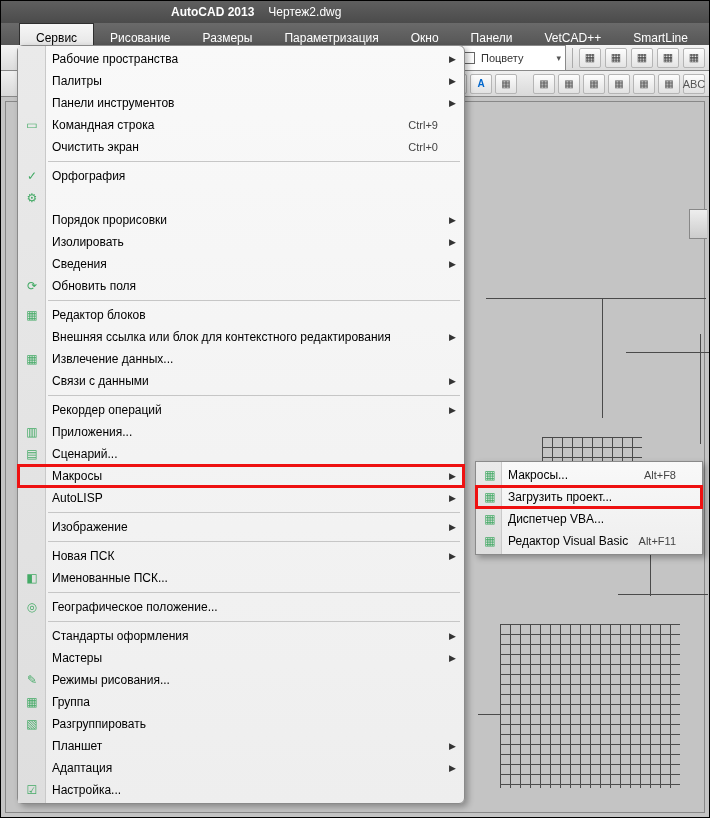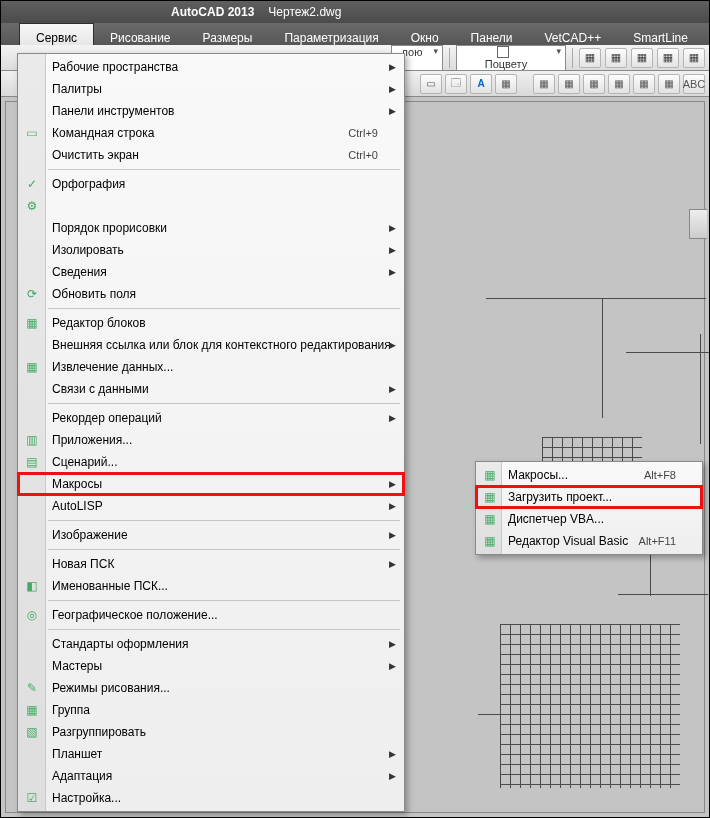--- a/index.html
+++ b/index.html
@@ -68,21 +68,20 @@
   .toolstrip .combo {
     height: 26px;
     border: 1px solid #8a8a8a;
     background: #fff;
     padding: 0 16px 0 6px;
     display: flex; align-items: center;
     font-size: 11px;
     color:#333;
     position: relative;
     min-width: 64px;
-    flex-direction: column;
   }
   .toolstrip .combo::after { content:"▾"; position:absolute; right:4px; color:#555; font-size:9px; }
   .toolstrip .spacer { flex: 0 0 1px; height:20px; background:#aaa; margin:0 2px; }
   
   .toolstrip2 {
     height: 26px;
     background: linear-gradient(#f0f0f0,#d9d9d9);
     border-bottom: 1px solid #888;
     display:flex; align-items:center; padding:0 4px; gap:3px;
   }
@@ -113,21 +112,21 @@
   
   .menu {
     position:absolute;
     background: linear-gradient(#f9f9f9,#eeeeee);
     border:1px solid #8a8a8a;
     box-shadow: 3px 3px 6px rgba(0,0,0,.3);
     font-size:12px;
     color:#000;
     padding:2px 0;
   }
-  .menu.main { top:52px; left:16px; width:388px; }
+  .menu.main { top:44px; left:16px; width:448px;border-radius:6px; }
   .menu .iconcol { position:absolute; top:0; bottom:0; left:0; width:28px;
     background:linear-gradient(#eaeaea,#dedede); border-right:1px solid #c9c9c9; }
   .menu .row {
     position:relative;
     height:22px;
     display:flex; align-items:center;
     padding-left:34px; padding-right:26px;
     cursor:default;
   }
   .menu .row .ic { position:absolute; left:5px; width:18px; text-align:center; color:#4a6; font-size:12px; }

